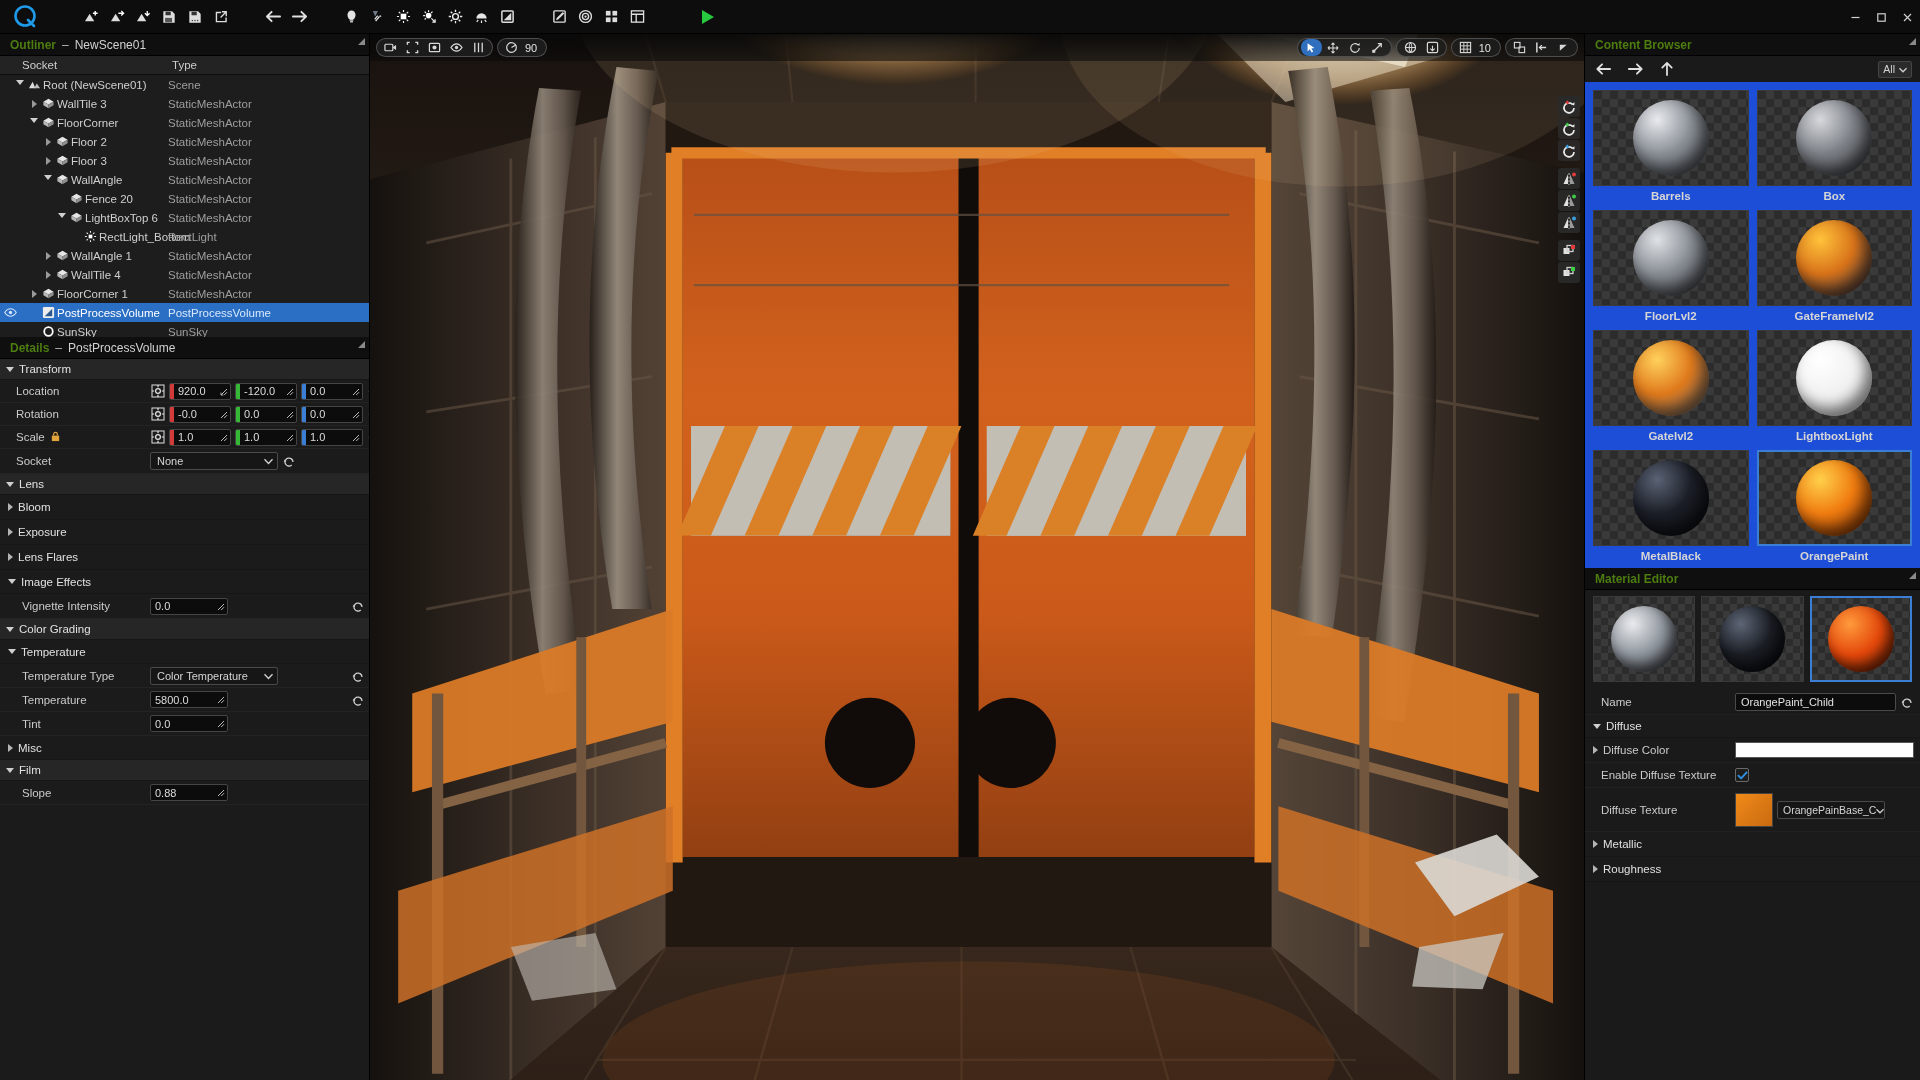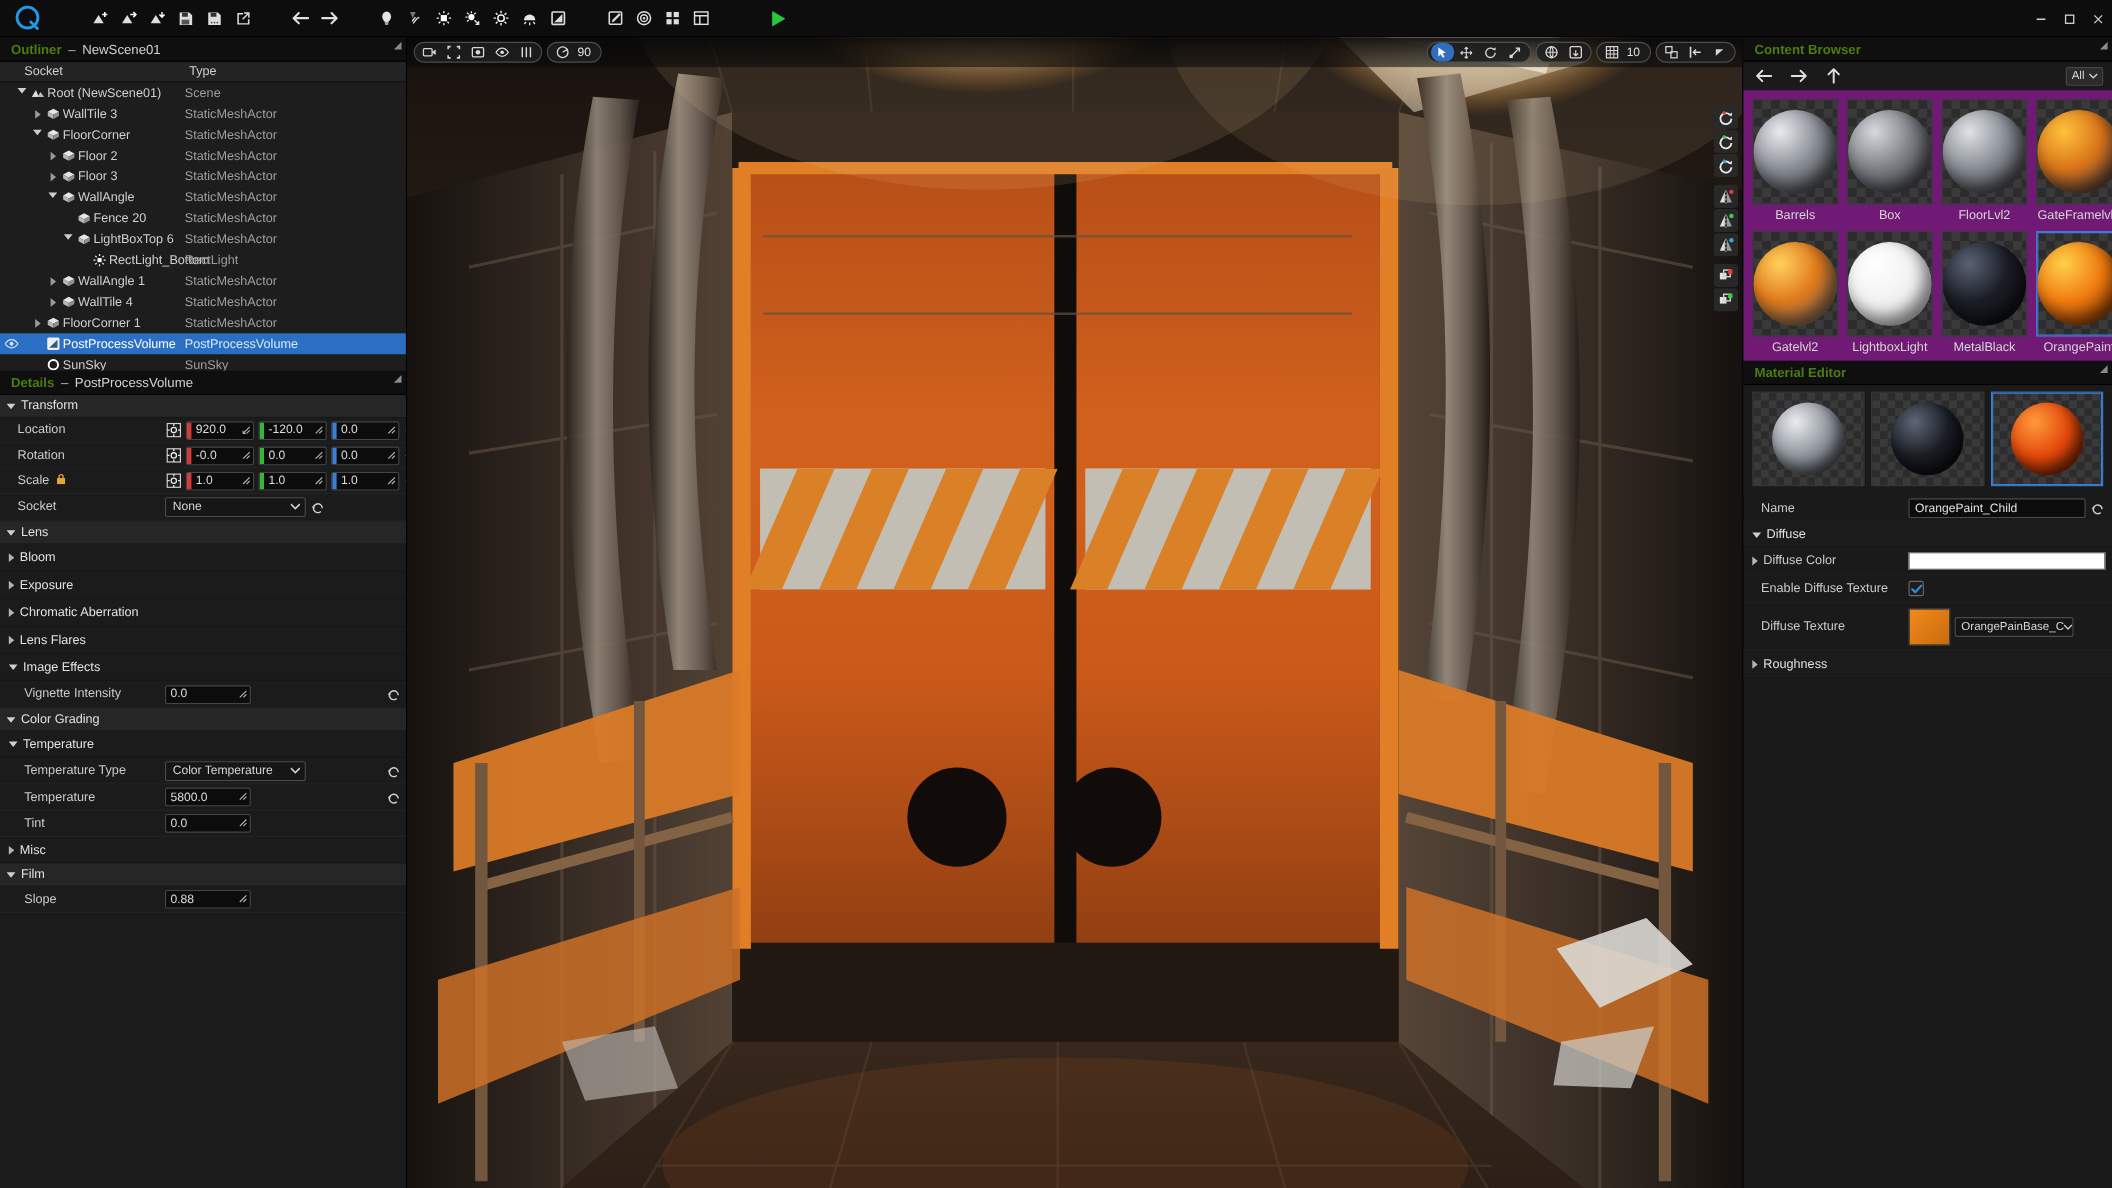--- a/index.html
+++ b/index.html
@@ -160,22 +160,22 @@
 
   
   .right { width: 336px; flex:none; display:flex; flex-direction:column; background:#1a1a1a; border-left:1px solid #000; }
   .cb-nav { height: 26px; display:flex; align-items:center; padding: 0 8px; gap: 12px; background:#1a1a1a; }
   .cb-nav .nb { width:20px;height:20px;display:flex;align-items:center;justify-content:center;cursor:pointer;color:#d8d8d8; }
   .filter-pill {
     margin-left:auto; height:17px; background:#2b2b2b; border:1px solid #454545; border-radius:2px;
     display:flex;align-items:center;gap:4px; padding:0 4px; font-size:10.5px; color:#d5d5d5; cursor:pointer;
   }
   .asset-grid {
-    flex: none; display:grid; grid-template-columns: repeat(4, 1fr);
-    gap: 8px; padding: 8px 8px 6px 8px; background:#701a75;
+    flex: none; display:grid; grid-template-columns: repeat(2, 1fr);
+    gap: 8px; padding: 8px 8px 6px 8px; background:#1d4ed8;font-weight:bold;
   }
   .asset { cursor:pointer; }
   .asset-thumb {
     width:100%; height: 96px; border:1px solid #3a3a3a; background:
       repeating-conic-gradient(#3a3a3a 0% 25%, #2c2c2c 0% 50%) 0 0/16px 16px;
     display:flex; align-items:center; justify-content:center; position:relative; overflow:hidden;
   }
   .asset.selected .asset-thumb { border-color:#3b7fd4; box-shadow: 0 0 0 1px #3b7fd4 inset; }
   .asset-name { text-align:center; font-size:11.5px; color:#d5d5d5; padding-top:4px; }
   .sphere { width:76px; height:76px; border-radius:50%; position:relative; }
@@ -791,24 +791,20 @@
             <span>Lens</span>
           </div>
 
           <div class="cat sub" style="height:25px">
             <span class="tri-closed"></span>
             <span>Bloom</span>
           </div>
           <div class="cat sub" style="height:25px">
             <span class="tri-closed"></span>
             <span>Exposure</span>
-          </div>
-          <div class="cat sub" style="height:25px">
-            <span class="tri-closed"></span>
-            <span>Chromatic Aberration</span>
           </div>
           <div class="cat sub" style="height:25px">
             <span class="tri-closed"></span>
             <span>Lens Flares</span>
           </div>
           <div class="cat sub" style="height:24px">
             <span class="tri-open"></span>
             <span>Image Effects</span>
           </div>
 
@@ -1441,19 +1437,23 @@
                 <svg width="8" height="6" viewBox="0 0 9 6">
                     <path d="M0.5 1L4.5 5L8.5 1" stroke="#d0d0d0" stroke-width="1.4" fill="none"></path>
                   </svg>
               </span>
             </div>
           </div>
         </div>
 
         <div class="cat sub" style="height:25px">
           <span class="tri-closed"></span>
+          <span>Metallic</span>
+        </div>
+        <div class="cat sub" style="height:25px">
+          <span class="tri-closed"></span>
           <span>Roughness</span>
         </div>
       </div>
     </div>
 
   </div>
 </div>
 
 </body></html>

